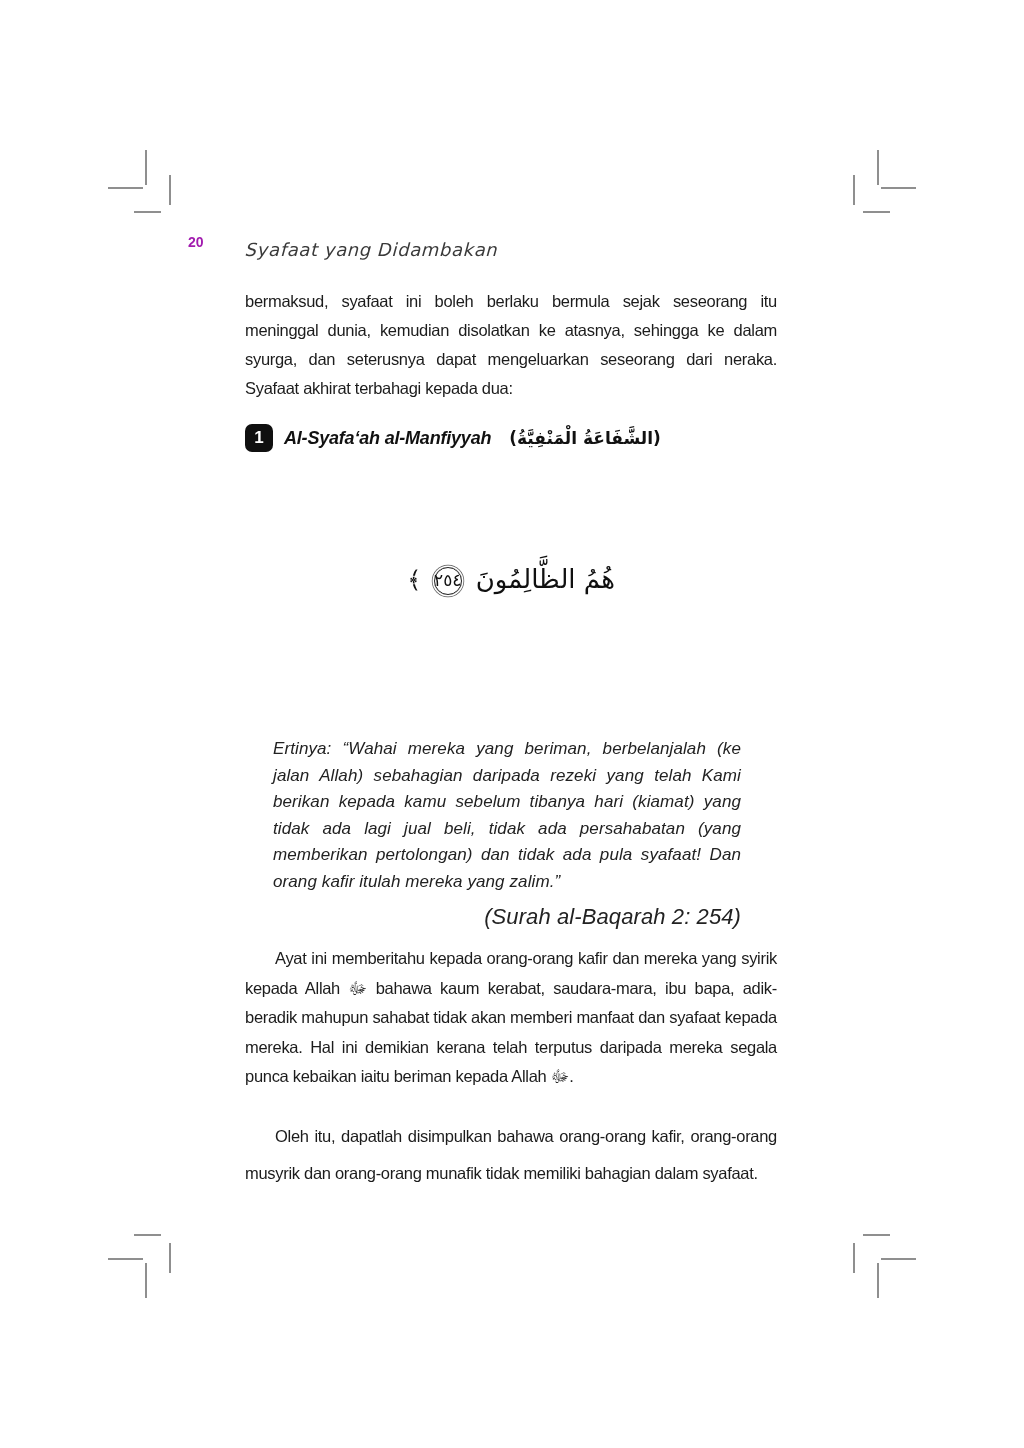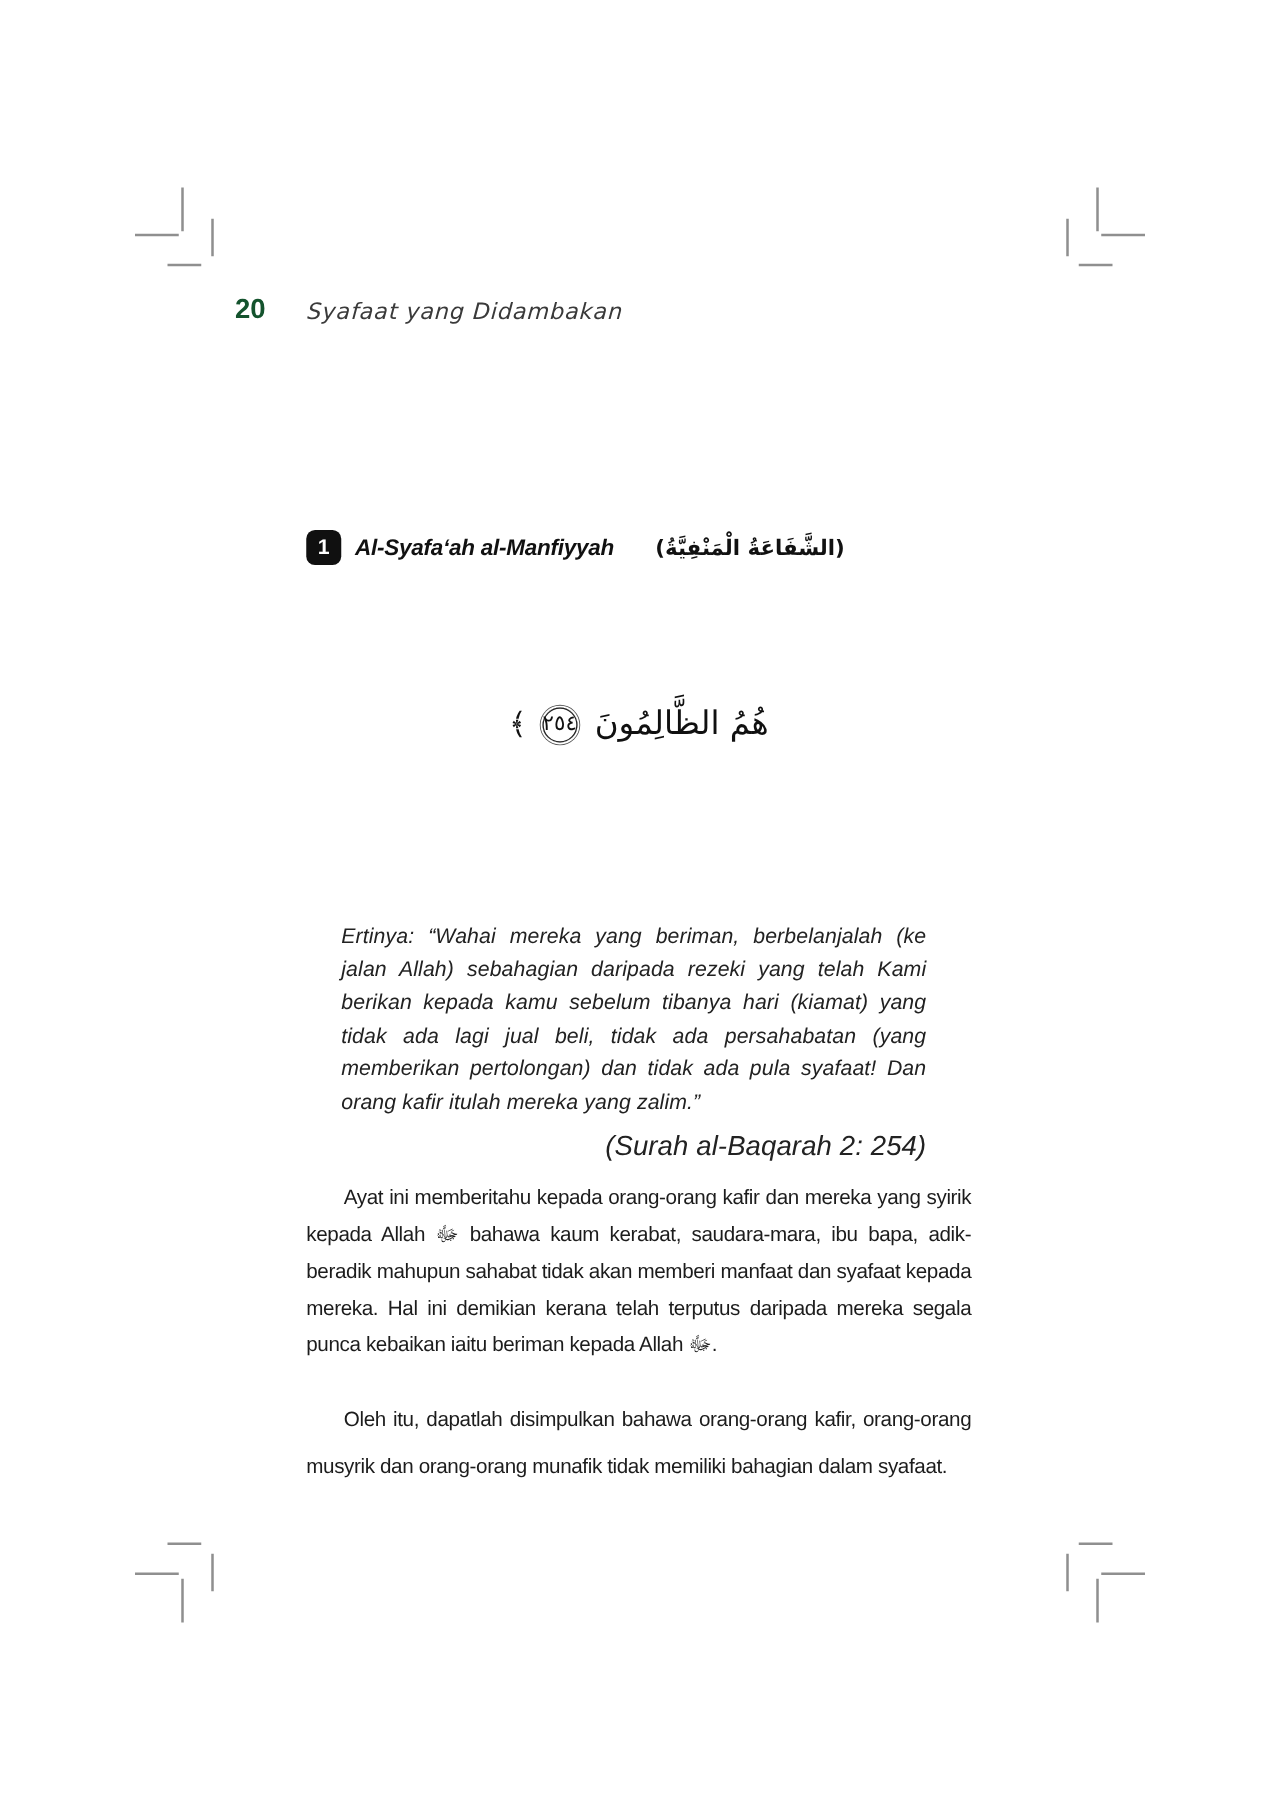--- a/index.html
+++ b/index.html
@@ -10,21 +10,21 @@
     margin:0 auto;
     font-family:"Liberation Sans",sans-serif;
     color:#1c1c1c;
     overflow:hidden;
   }
   
   .cm{position:absolute;background:#8f8f8f;}
   
   .page-num{
     position:absolute;left:188px;top:234px;
-    font-size:22px;font-weight:bold;color:#14532d;
+    font-size:14px;font-weight:bold;color:#a21caf;
     letter-spacing:0px;
   }
   .running-title{
     position:absolute;left:246px;top:239px;
     font-family:"DejaVu Sans",sans-serif;
     font-style:italic;font-size:18px;color:#3a3a3a;
     letter-spacing:0.6px;transform:skewX(-4deg);
   }
   
   .para{
@@ -45,21 +45,21 @@
   .badge{
     width:28px;height:28px;border-radius:7px;
     background:#101010;color:#ffffff;
     font-weight:bold;font-size:17px;
     display:flex;align-items:center;justify-content:center;
     flex:0 0 auto;
   }
   .section-title{
     font-weight:bold;font-style:italic;
     font-size:18px;letter-spacing:-0.2px;color:#111;
-    display:flex;align-items:flex-end;gap:17px;
+    display:flex;align-items:center;gap:2px;
   }
   .section-title .arabic-inline{
     font-family:"DejaVu Sans",sans-serif;
     font-style:normal;font-size:17px;font-weight:bold;margin-left:16px;
   }
   
   .quran{
     position:absolute;left:245px;top:552px;width:532px;
     direction:rtl;
     font-family:"DejaVu Sans",sans-serif;
@@ -107,20 +107,21 @@
   <div class="cm" style="left:145px;top:1263px;width:2px;height:35px;"></div>
 
   <div class="cm" style="left:863px;top:1234px;width:27px;height:2px;"></div>
   <div class="cm" style="left:853px;top:1243px;width:2px;height:30px;"></div>
   <div class="cm" style="left:881px;top:1258px;width:35px;height:2px;"></div>
   <div class="cm" style="left:877px;top:1263px;width:2px;height:35px;"></div>
 
   <div class="page-num">20</div>
   <div class="running-title">Syafaat yang Didambakan</div>
 
+  <div class="para p1">bermaksud, syafaat ini boleh berlaku bermula sejak seseorang itu meninggal dunia, kemudian disolatkan ke atasnya, sehingga ke dalam syurga, dan seterusnya dapat mengeluarkan seseorang dari neraka. Syafaat akhirat terbahagi kepada dua:</div>
 
   <div class="section-heading">
     <div class="badge">1</div>
     <div class="section-title">
       <span>Al-Syafa‘ah al-Manfiyyah</span>
       <span class="arabic-inline" lang="ar">(الشَّفَاعَةُ الْمَنْفِيَّةُ)</span>
     </div>
   </div>
 
 

